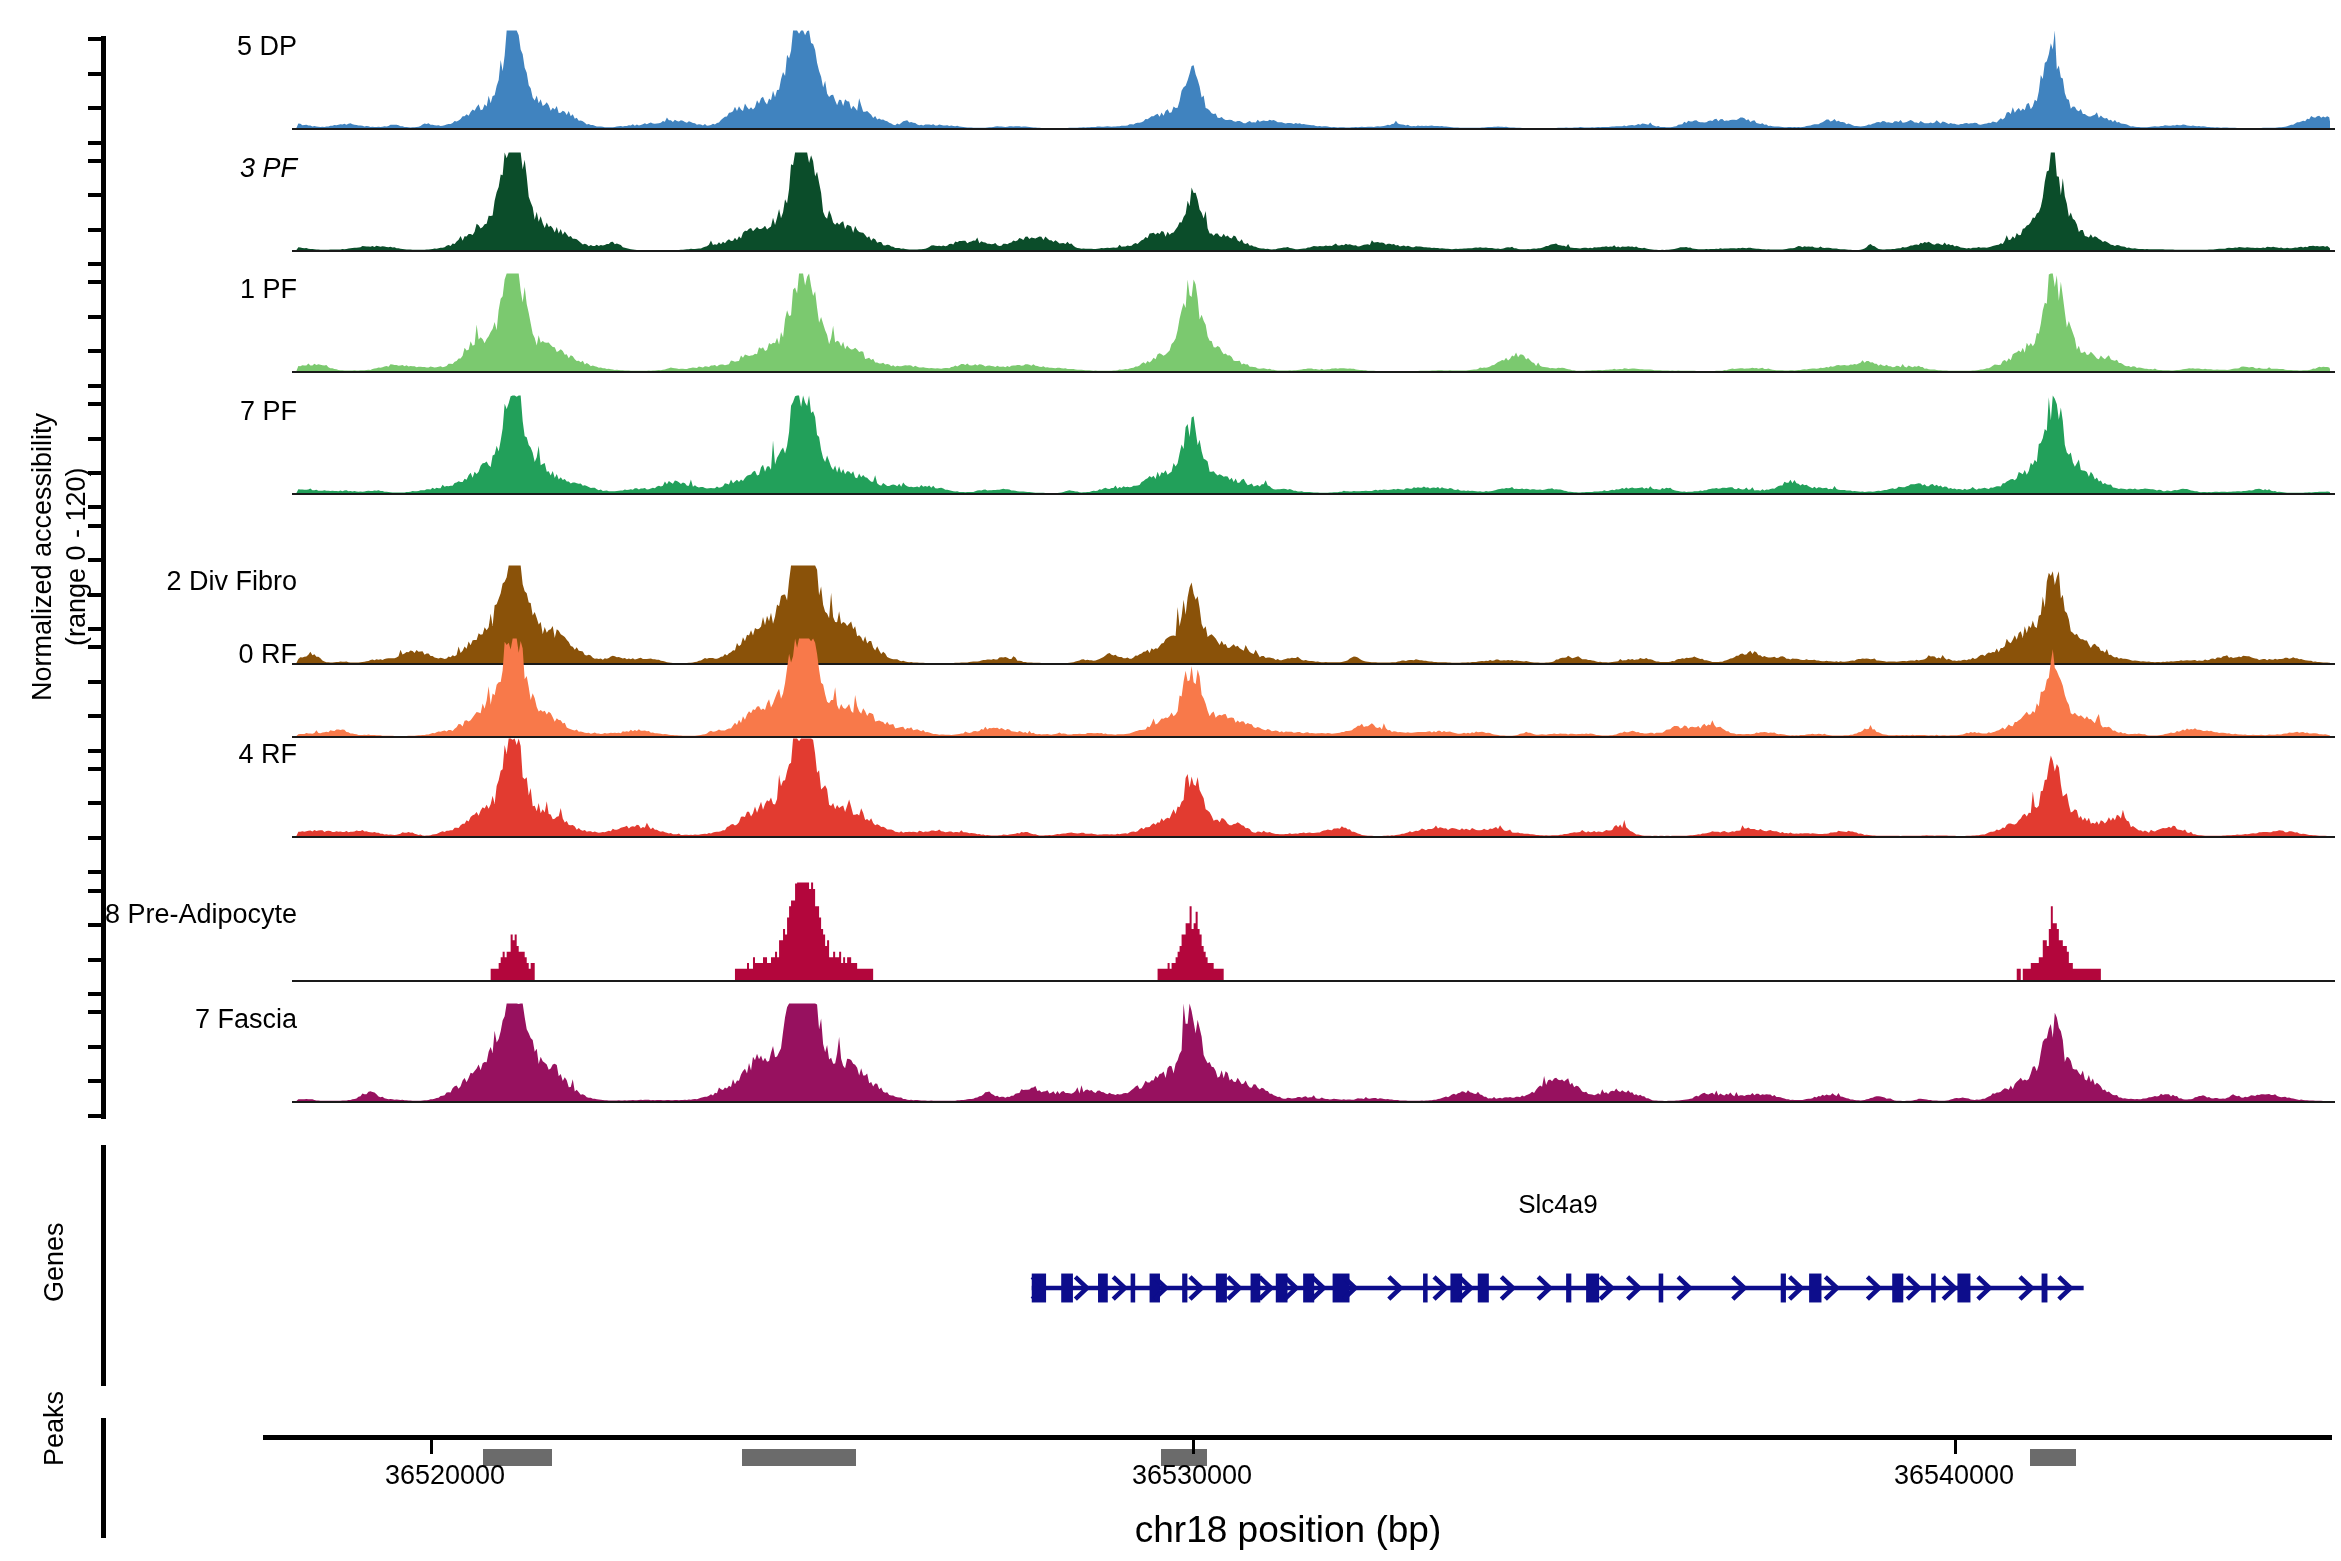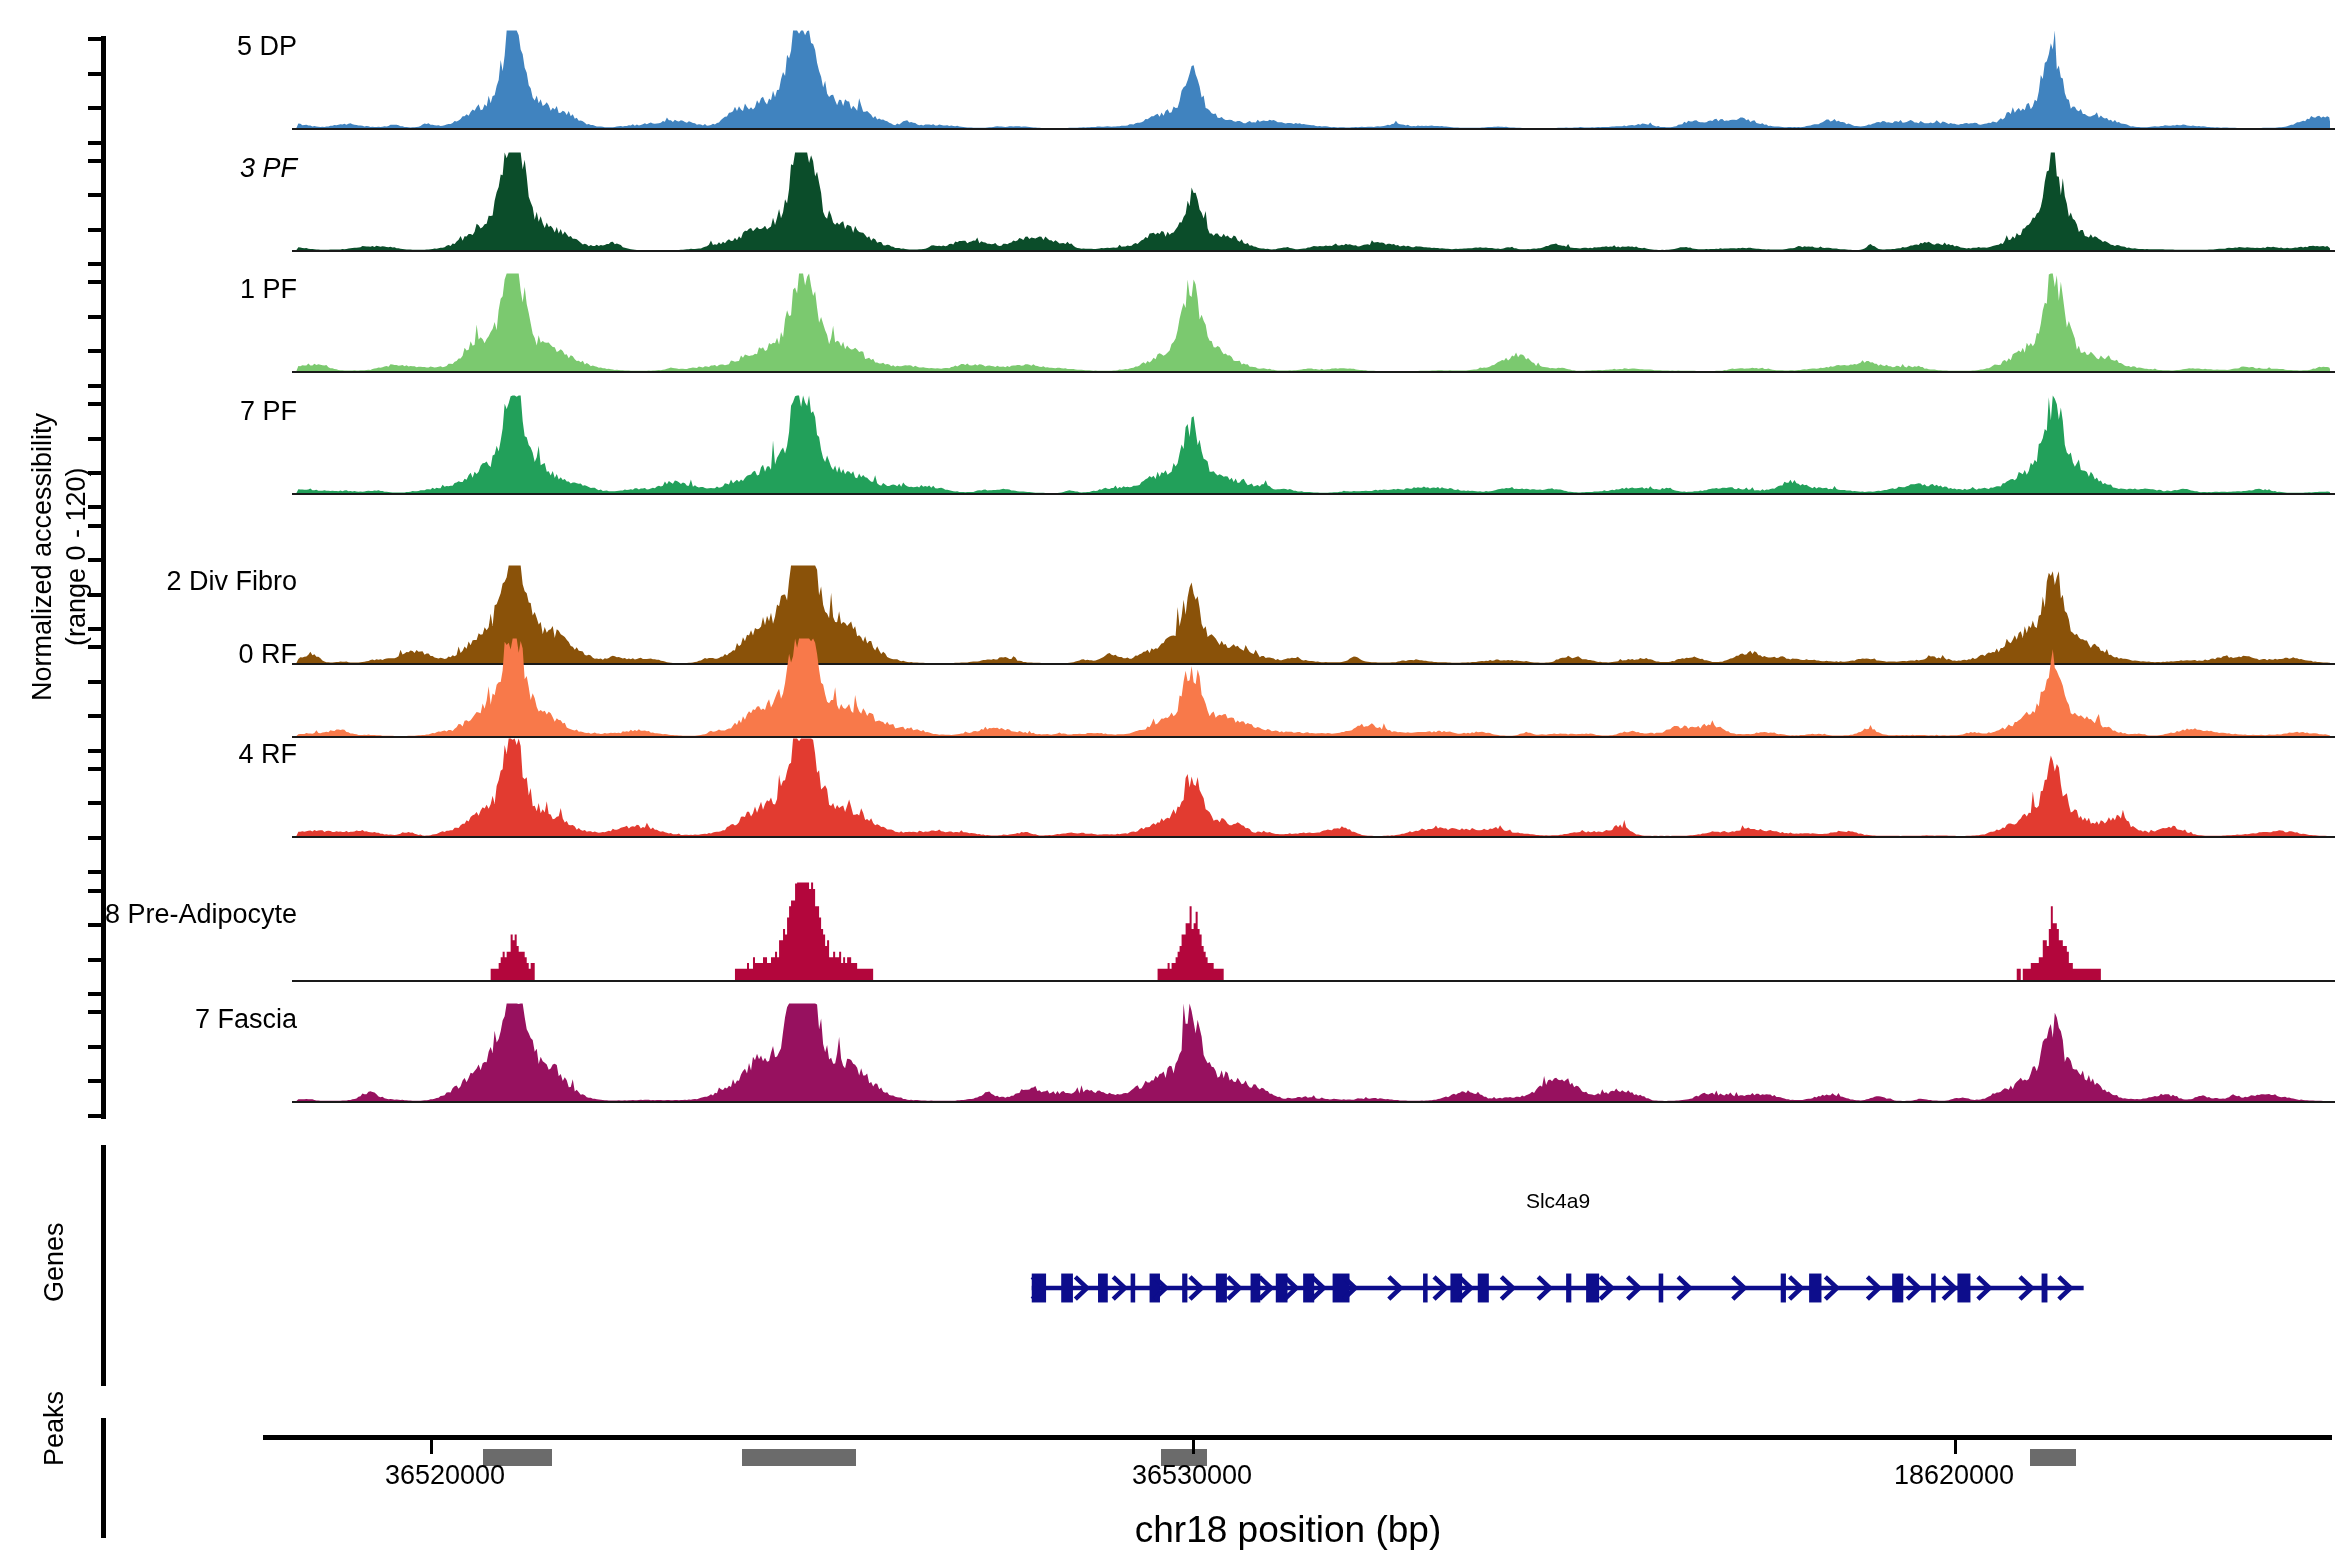--- a/index.html
+++ b/index.html
@@ -25,21 +25,21 @@
   
   #panel{position:absolute;left:105px;top:26px;width:2225px;height:1099px;}
   .track{position:absolute;left:0;width:2225px;height:104px;}
   .track-svg{position:absolute;left:0;top:0;width:2225px;height:104px;display:block;}
   .baseline{position:absolute;left:187px;width:2043px;height:2px;background:#1a1a1a;top:102px;}
   .tracklabel{position:absolute;text-align:left;font-size:27px;color:#000;
               white-space:nowrap;right:2033px;}
 
   
   #genes-panel{position:absolute;left:105px;top:1145px;width:2225px;height:241px;}
-  #gene-name{position:absolute;font-size:21px;color:#000;white-space:nowrap;
+  #gene-name{position:absolute;font-size:26px;color:#000;white-space:nowrap;
              left:1295px;top:44px;transform:translateX(-50%);}
   #gene-svg{position:absolute;left:0;top:120px;width:2225px;height:46px;display:block;}
 
   
   #peaks-panel{position:absolute;left:105px;top:1418px;width:2225px;height:120px;}
   .peakbar{position:absolute;top:31px;height:17px;background:#6b6b6b;}
 
   
   #xaxis-line{position:absolute;left:263px;top:1435px;width:2069px;height:4.6px;background:#000;}
   .xtick{position:absolute;top:1440px;width:2.6px;height:14.3px;background:#000;}
@@ -230,18 +230,18 @@
       <div class="peakbar" style="left: 1925px; width: 46px;"></div>
     </div>
 
   <div id="xaxis-line"></div>
   <div id="xticks-holder">
       <div class="xtick" style="left: 430px;"></div>
       <div class="xticklabel" style="left: 430px; margin-left: 15px;">36520000</div>
       <div class="xtick" style="left: 1192px;"></div>
       <div class="xticklabel" style="left: 1192px;">36530000</div>
       <div class="xtick" style="left: 1954px;"></div>
-      <div class="xticklabel" style="left: 1954px;">18620000</div>
+      <div class="xticklabel" style="left: 1954px;">36540000</div>
     </div>
   <div id="xlabel">chr18 position (bp)</div>
 
 </div>
 
 
 </body></html>

